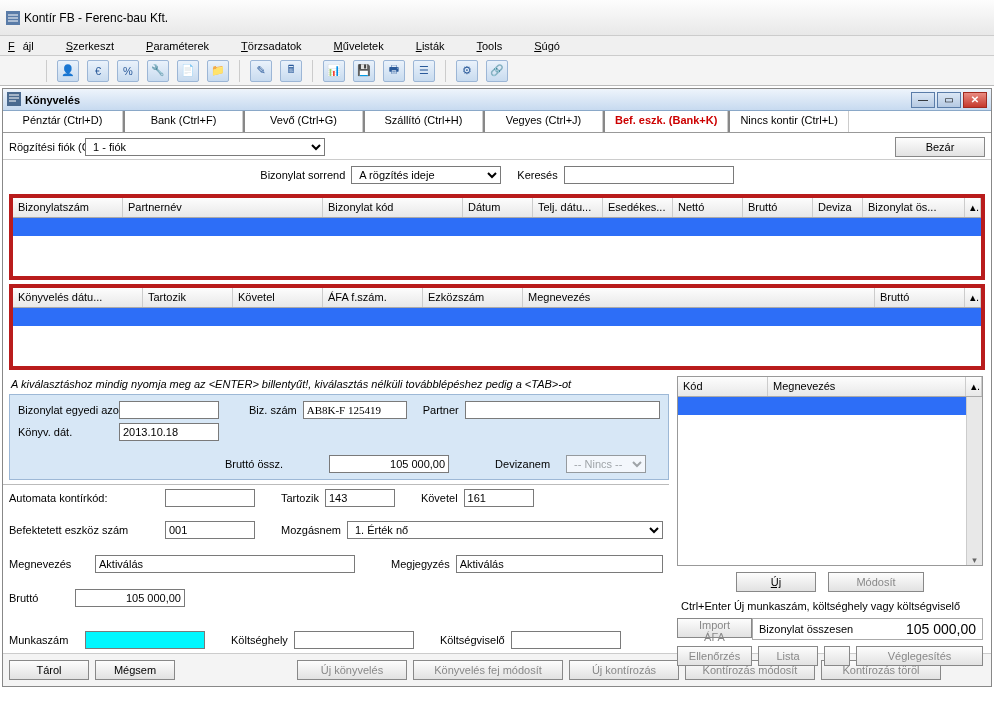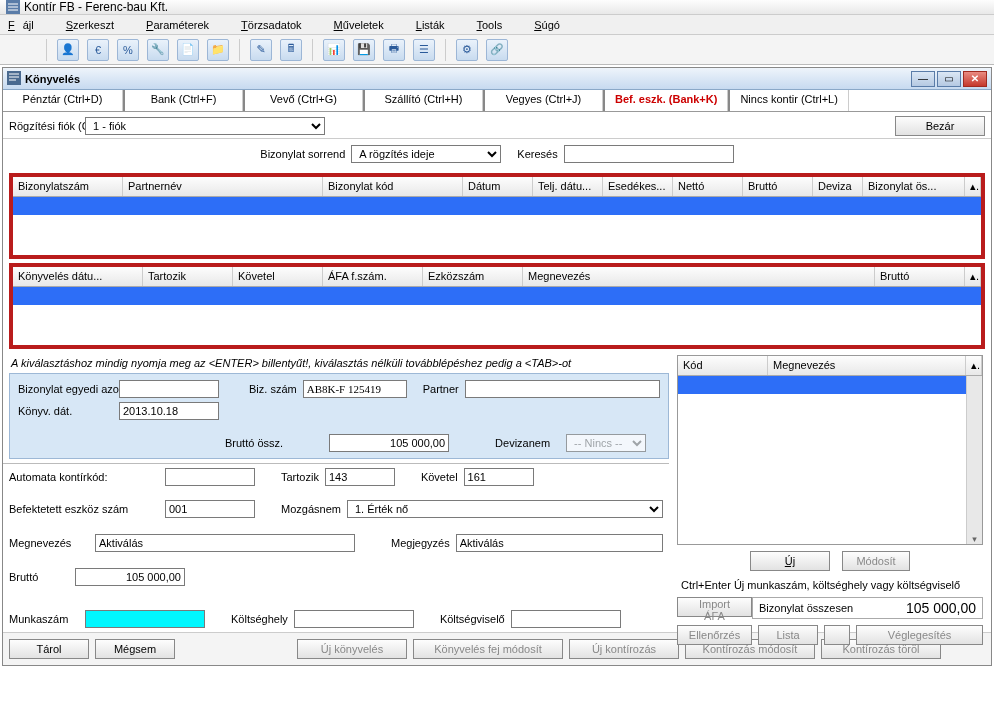--- a/index.html
+++ b/index.html
@@ -1,17 +1,17 @@
 <!DOCTYPE html>
 <html><head>
 <meta charset="utf-8">
 <style>
 * { box-sizing: border-box; margin: 0; padding: 0; }
 body { font-family: Tahoma, Arial, sans-serif; font-size: 11px; background: #fff; color: #000; }
-.titlebar { height: 15px; background: linear-gradient(to bottom, #fdfdfd, #e8e8e8); display: flex; align-items: center; padding: 0 6px; border-bottom: 1px solid #ccc; }
+.titlebar { height: 36px; background: linear-gradient(to bottom, #fdfdfd, #e8e8e8); display: flex; align-items: center; padding: 0 6px; border-bottom: 1px solid #ccc; }
 .titlebar .icon { width: 14px; height: 14px; margin-right: 4px; display: inline-block; }
 .titlebar .title { font-size: 12px; }
 .menubar { height: 20px; background: #f0f0f0; display: flex; align-items: center; padding: 0 4px; border-bottom: 1px solid #ccc; gap: 24px; }
 .menubar span { padding: 2px 4px; cursor: default; }
 .menubar span u { text-decoration: underline; }
 .toolbar { height: 30px; background: #f4f4f4; display: flex; align-items: center; padding: 0 10px; gap: 8px; border-bottom: 1px solid #bbb; }
 .toolbar .sep { width: 1px; height: 22px; background: #ccc; margin: 0 2px; }
 .tbtn { width: 22px; height: 22px; border: 1px solid #9cb6d6; background: linear-gradient(to bottom, #eaf2fb, #c8dbef); border-radius: 2px; display: flex; align-items: center; justify-content: center; color: #2a5a9a; font-size: 11px; cursor: pointer; }
 .subwin { margin: 2px 2px 0 2px; border: 1px solid #888; }
 .subwin-title { height: 22px; background: linear-gradient(to bottom, #eef4fb, #c7daf0); display: flex; align-items: center; justify-content: space-between; padding: 0 4px; border-bottom: 1px solid #8aa8c8; }
@@ -178,21 +178,21 @@
         <div class="body">
           <div class="selrow"></div>
           <div class="scroll-stub">
               <div></div>
               <div>▾</div>
             </div>
         </div>
       </div>
       <div class="row" style="justify-content:center; gap:12px; padding:6px 0;">
         <button class="btn" style="width:80px"><u>Új</u></button>
-        <button class="btn" style="width:68px" disabled="">Módosít</button>
+        <button class="btn" style="width:96px" disabled="">Módosít</button>
       </div>
       <div style="font-size:11px; padding:2px 4px;">Ctrl+Enter Új munkaszám, költséghely vagy költségviselő</div>
       <div class="row" style="padding:4px 0; gap:0; align-items:stretch;">
         <button class="btn" disabled="" style="width:75px">Import ÁFA</button>
         <div style="border:1px solid #aaa; padding:2px 6px; display:flex; flex:1; align-items:center; gap:8px;">
           <span class="lbl" style="width:60px">Bizonylat összesen</span>
           <span class="right-align" style="flex:1; font-size:14px;">105 000,00</span>
         </div>
       </div>
       <div class="row" style="padding:2px 0; gap:6px;">

